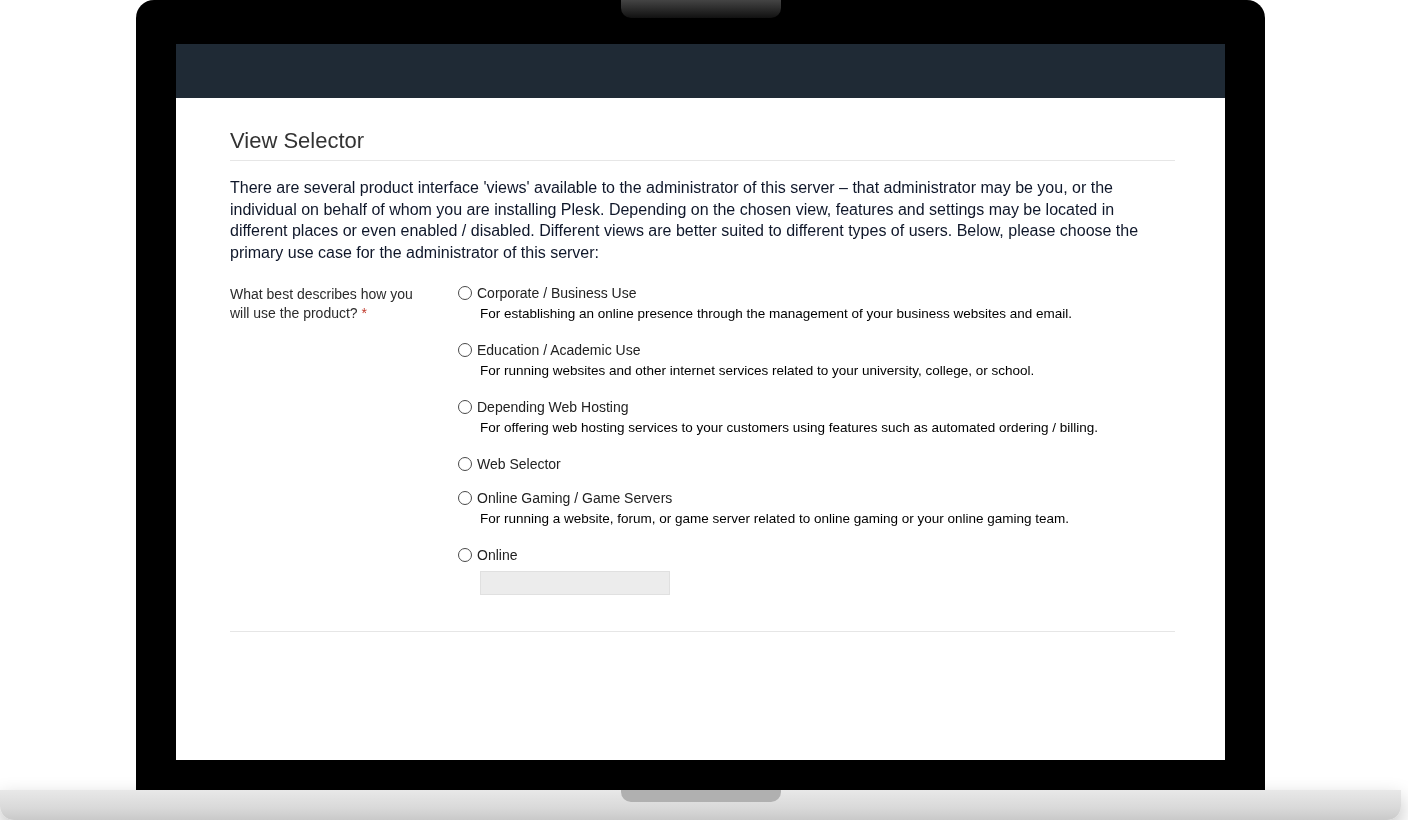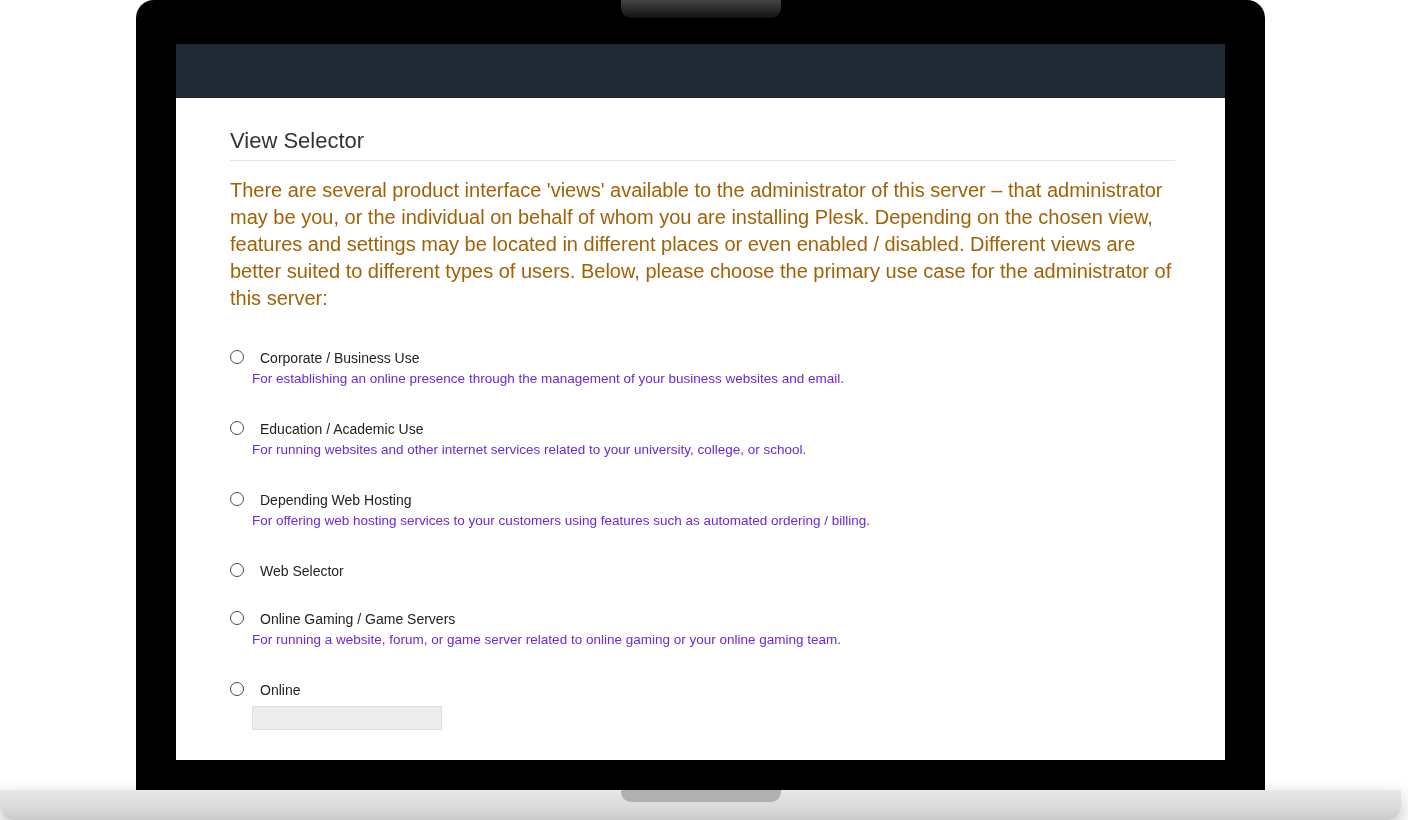--- a/index.html
+++ b/index.html
@@ -102,24 +102,24 @@
   }
   .page-title {
     font-size: 22px;
     font-weight: 400;
     color: #333;
     padding-bottom: 6px;
     border-bottom: 1px solid #e6e6e6;
     margin-bottom: 16px;
   }
   .intro {
-    font-size: 20px;
-    color: #a16207;
+    font-size: 16px;
+    color: #0f172a;
     line-height: 1.35;
-    margin-bottom: 6px;
+    margin-bottom: 22px;
   }
   .form-row {
     display: flex;
     gap: 28px;
   }
   .question-col {
     flex: 0 0 200px;
     font-size: 14px;
     color: #2b2b2b;
     line-height: 1.35;
@@ -128,39 +128,39 @@
     color: #c0392b;
   }
   .options-col {
     flex: 1;
   }
   .option {
     margin-bottom: 18px;
   }
   .option-head {
     display: flex;
-    gap: 16px;
-    margin-top: 32px;
+    align-items: center;
+    gap: 5px;
   }
   .radio {
     width: 14px;
     height: 14px;
     border: 1.5px solid #4a4a4a;
     border-radius: 50%;
     background: #fff;
     display: inline-block;
     flex-shrink: 0;
   }
   .option-label {
     font-size: 14px;
     color: #222;
   }
   .option-desc {
     font-size: 13.5px;
-    color: #6d28d9;
+    color: #000000;
     margin-top: 4px;
     margin-left: 22px;
     line-height: 1.4;
   }
   .other-input {
     margin-top: 8px;
     margin-left: 22px;
     width: 190px;
     height: 24px;
     background: #ececec;
@@ -183,20 +183,24 @@
   <div class="laptop-right-bezel"></div>
 
   <div class="screen">
     <div class="screen-header"></div>
 
     <div class="content">
       <h1 class="page-title">View Selector</h1>
       <p class="intro">There are several product interface 'views' available to the administrator of this server – that administrator may be you, or the individual on behalf of whom you are installing Plesk. Depending on the chosen view, features and settings may be located in different places or even enabled / disabled. Different views are better suited to different types of users. Below, please choose the primary use case for the administrator of this server:</p>
 
       <div class="form-row">
+        <div class="question-col">
+          <span>What best describes how you will use the product?</span>
+          <span class="required">*</span>
+        </div>
 
         <div class="options-col">
 
           <div class="option">
             <div class="option-head">
               <span class="radio"></span>
               <span class="option-label">Corporate / Business Use</span>
             </div>
             <div class="option-desc">For establishing an online presence through the management of your business websites and email.</div>
           </div>

